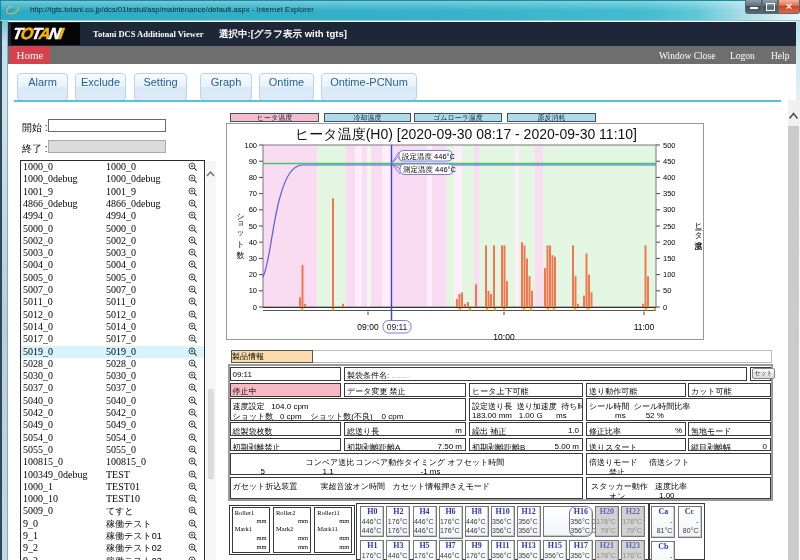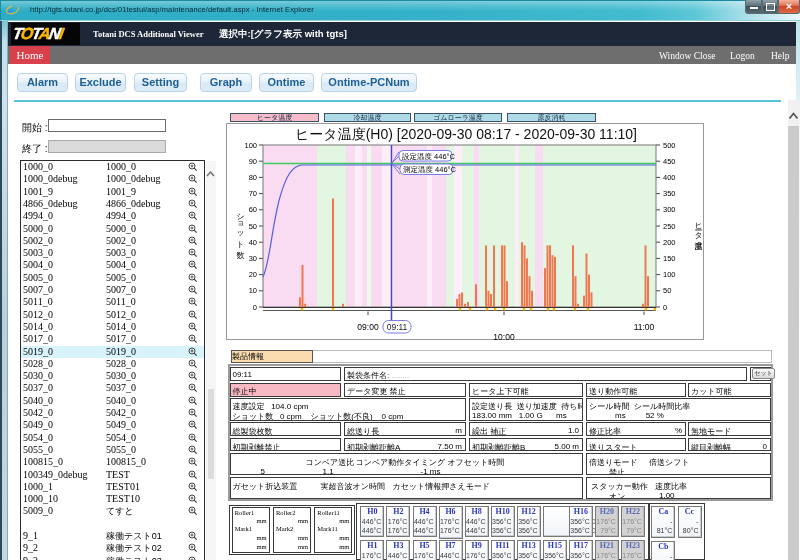--- a/index.html
+++ b/index.html
@@ -21,21 +21,21 @@
 #header{left:8px;top:22px;width:788px;height:24px;background:#1d2737;}
 #logo{left:11px;top:23px;width:69px;height:22px;background:#050505;overflow:hidden;}
 #logotx{left:13px;top:25px;-webkit-text-stroke:0.5px currentColor;font-style:italic;font-weight:bold;font-size:16px;line-height:18px;letter-spacing:-1.5px;transform:skewX(-10deg);color:#fff;}
 #logotx .y{color:#f7b500;}
 #hdr1{left:93px;top:29px;font-family:"Liberation Serif",serif;font-size:8.5px;font-weight:bold;color:#fff;letter-spacing:0;}
 #hdr2{left:219px;top:28px;font-size:9.5px;font-weight:bold;color:#fff;}
 #graybar{left:8px;top:46px;width:788px;height:18px;background:#6e6e6e;}
 #homebtn{left:10px;top:46px;width:40px;height:18px;background:#d8414b;color:#fff;font-family:"Liberation Serif",serif;font-size:11px;text-align:center;line-height:18px;}
 .gmenu{top:51px;font-family:"Liberation Serif",serif;font-size:9.5px;color:#fff;}
 
-.navbtn{position:absolute;top:73px;height:19px;box-sizing:border-box;border:1px solid #b9d3e9;border-radius:4px;background:linear-gradient(#f7fbfe 0%,#e8f2fa 48%,#d9e9f6 52%,#dcebf7 100%);color:#1e5f96;font-weight:bold;font-size:11px;text-align:center;line-height:17px;}
+.navbtn{position:absolute;top:73px;height:28px;box-sizing:border-box;border:1px solid #b9d3e9;border-radius:4px;background:linear-gradient(#f7fbfe 0%,#e8f2fa 48%,#d9e9f6 52%,#dcebf7 100%);color:#1e5f96;font-weight:normal;font-size:11px;text-align:center;line-height:17px;}
 #hr1{left:14px;top:100px;width:767px;height:2px;background:#55c4d8;}
 
 #lbl_start{left:22px;top:121px;font-size:10px;color:#000;}
 #lbl_end{left:22px;top:142px;font-size:10px;color:#000;}
 #inp1{left:48px;top:119px;width:118px;height:13px;border:1px solid #6b6b6b;background:#fff;box-sizing:border-box;}
 #inp2{left:48px;top:140px;width:118px;height:13px;border:1px solid #a9a9a9;background:#dbdbdb;box-sizing:border-box;}
 #listbox{left:20px;top:160px;width:185px;height:404px;border:1px solid #2b2b2b;background:#fff;box-sizing:border-box;overflow:hidden;}
 .lrow{position:absolute;left:0;width:183px;height:12.3px;font-family:"Liberation Serif",serif;font-size:10px;line-height:12.3px;color:#000;white-space:nowrap;}
 .lrow .c1{position:absolute;left:2px;}
 .lrow .c2{position:absolute;left:85px;}
@@ -394,20 +394,30 @@
       <svg width="10" height="10" viewBox="0 0 10 10">
         <circle cx="4" cy="4" r="3" fill="none" stroke="#333" stroke-width="0.9"></circle>
         <line x1="2.6" y1="4" x2="5.4" y2="4" stroke="#333" stroke-width="0.8"></line>
         <line x1="4" y1="2.6" x2="4" y2="5.4" stroke="#333" stroke-width="0.8"></line>
         <line x1="6.2" y1="6.2" x2="8.6" y2="8.6" stroke="#333" stroke-width="1.1"></line>
       </svg>
     </div>
 <div class="lrow" style="top:344.4px">
       <span class="c1">5009_0</span>
       <span class="c2 jp">てすと</span>
+      <svg width="10" height="10" viewBox="0 0 10 10">
+        <circle cx="4" cy="4" r="3" fill="none" stroke="#333" stroke-width="0.9"></circle>
+        <line x1="2.6" y1="4" x2="5.4" y2="4" stroke="#333" stroke-width="0.8"></line>
+        <line x1="4" y1="2.6" x2="4" y2="5.4" stroke="#333" stroke-width="0.8"></line>
+        <line x1="6.2" y1="6.2" x2="8.6" y2="8.6" stroke="#333" stroke-width="1.1"></line>
+      </svg>
+    </div>
+<div class="lrow" style="top:356.7px">
+      <span class="c1">9_0</span>
+      <span class="c2 jp">稼働テスト</span>
       <svg width="10" height="10" viewBox="0 0 10 10">
         <circle cx="4" cy="4" r="3" fill="none" stroke="#333" stroke-width="0.9"></circle>
         <line x1="2.6" y1="4" x2="5.4" y2="4" stroke="#333" stroke-width="0.8"></line>
         <line x1="4" y1="2.6" x2="4" y2="5.4" stroke="#333" stroke-width="0.8"></line>
         <line x1="6.2" y1="6.2" x2="8.6" y2="8.6" stroke="#333" stroke-width="1.1"></line>
       </svg>
     </div>
 <div class="lrow" style="top:369.0px">
       <span class="c1">9_1</span>
       <span class="c2 jp">稼働テスト01</span>
@@ -753,21 +763,21 @@
 <div class="hcell" style="left:516.7px;top:505.5px;height:31px;">
       <span class="hl">H12</span>
       <span class="hv">356°C</span>
       <span class="hv">356°C</span>
     </div>
 <div class="hcell" style="left:542.8px;top:505.5px;height:31px;padding-left:32px;">
       <span class="hl">H14</span>
       <span class="hv">356°C</span>
       <span class="hv">356°C</span>
     </div>
-<div class="hcell" style="left:568.8px;top:505.5px;height:31px;">
+<div class="hcell" style="left:568.8px;top:505.5px;height:31px;border-radius:7px;">
       <span class="hl">H16</span>
       <span class="hv">356°C</span>
       <span class="hv">356°C</span>
     </div>
 <div class="hcell hgray" style="left:594.9px;top:505.5px;height:31px;">
       <span class="hl">H20</span>
       <span class="hv">176°C</span>
       <span class="hv">79°C</span>
     </div>
 <div class="hcell hgray" style="left:620.9px;top:505.5px;height:31px;">

